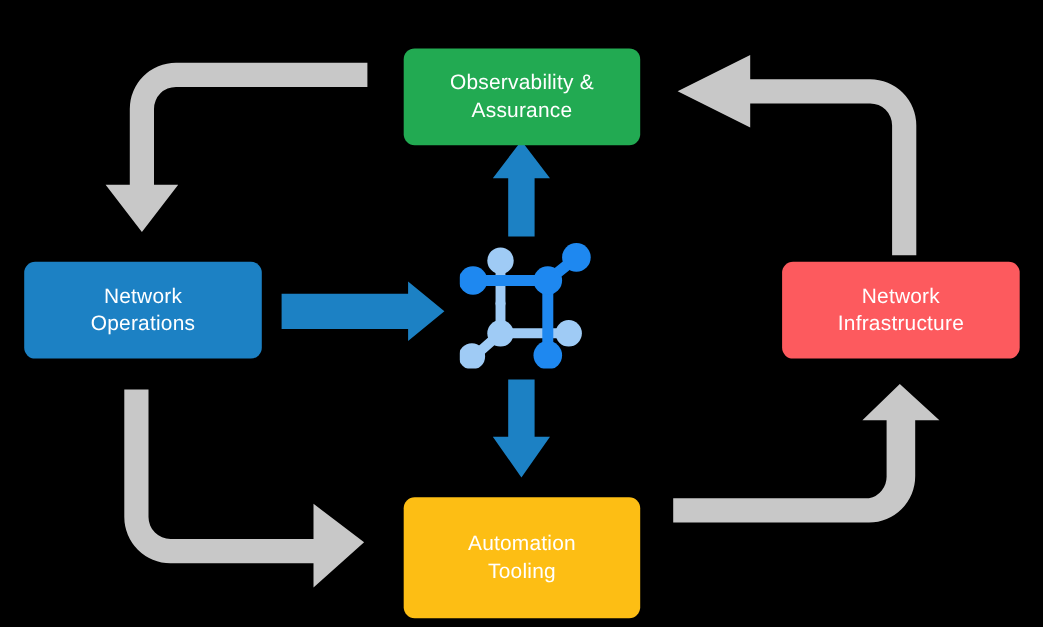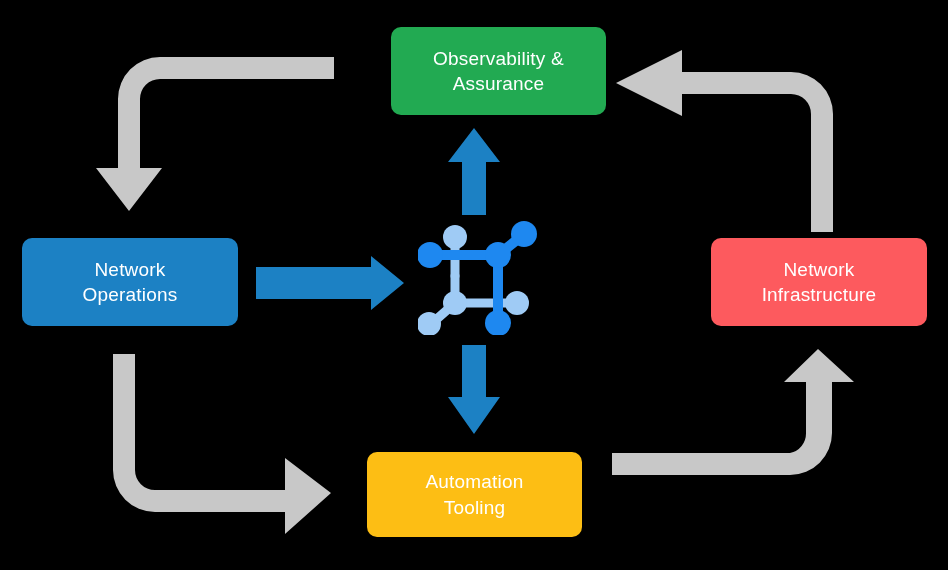--- a/index.html
+++ b/index.html
@@ -25,34 +25,33 @@
     color: #ffffff;
     font-size: 19px;
     line-height: 1.32;
     font-weight: 400;
     letter-spacing: 0.2px;
     box-sizing: border-box;
     padding: 4px 10px;
     white-space: pre-line;
   }
   #box-observability {
-    left: 367px; top: 27px; width: 215px; height: 88px;
+    left: 367px; top: 44px; width: 215px; height: 88px;
     background: #22AA52;
-    margin-left: 24px;
   }
   #box-network-operations {
     left: 22px; top: 238px; width: 216px; height: 88px;
     background: #1C81C4;
   }
   #box-network-infrastructure {
     left: 711px; top: 238px; width: 216px; height: 88px;
     background: #FD5A5E;
   }
   #box-automation-tooling {
-    left: 367px; top: 452px; width: 215px; height: 85px;
+    left: 367px; top: 452px; width: 215px; height: 110px;
     background: #FDBE14;
   }
   .flow-svg {
     position: absolute;
     left: 0; top: 0;
     width: 948px;
     height: 570px;
     pointer-events: none;
   }
   .hub-icon {

